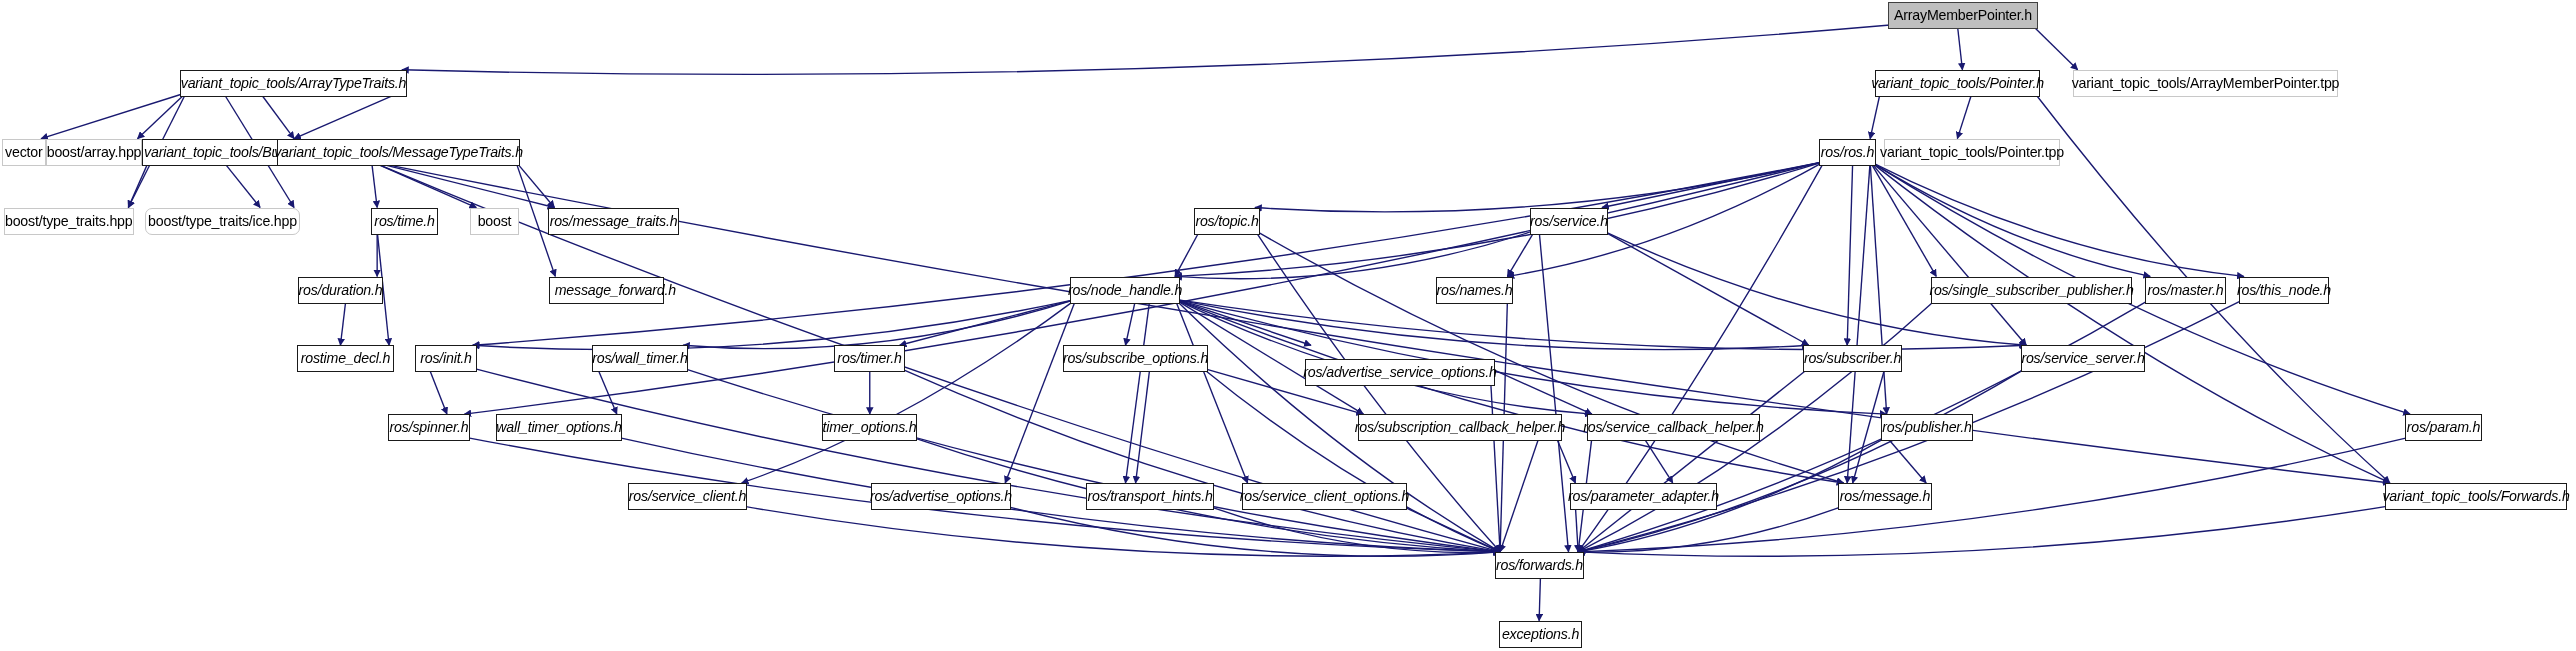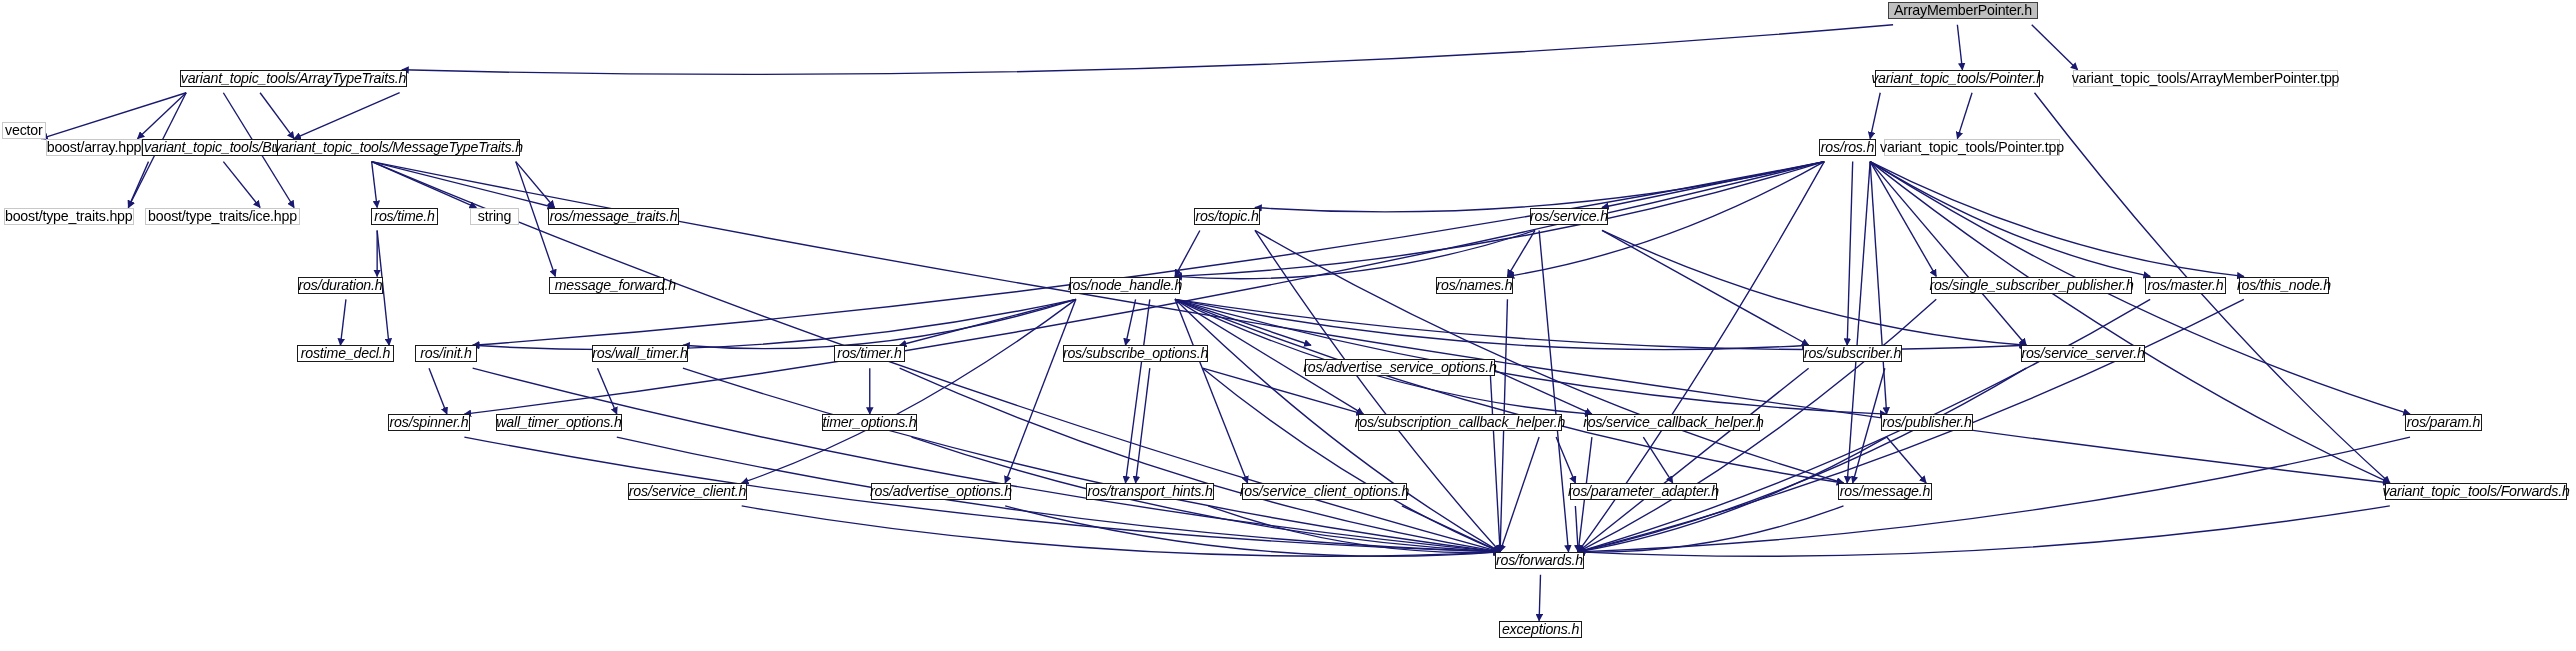--- a/index.html
+++ b/index.html
@@ -29,21 +29,21 @@
     display: flex;
     align-items: center;
     justify-content: center;
     background: #ffffff;
     border: 0.9px solid #c8c8c8;
     color: #000000;
     font-size: 14.2px;
     line-height: 1;
     white-space: nowrap;
     padding: 0 6.4px;
-    height: 17px;
+    height: 27px;
     letter-spacing: -0.2px;
   }
   .node.solid {
     border: 1.5px solid #1a1a1a;
     font-style: italic;
   }
   .node.root {
     background: #bfbfbf;
     border: 1.5px solid #404040;
   }
@@ -167,49 +167,49 @@
       </div>
       <div class="node solid" style="left: 180px; top: 70px; width: 227px;">
         <span>variant_topic_tools/ArrayTypeTraits.h</span>
       </div>
       <div class="node solid" style="left: 1875px; top: 70px; width: 165px;">
         <span>variant_topic_tools/Pointer.h</span>
       </div>
       <div class="node" style="left: 2073px; top: 70px; width: 265px;">
         <span>variant_topic_tools/ArrayMemberPointer.tpp</span>
       </div>
-      <div class="node" style="left: 1.8px; top: 122px; width: 44px;">
+      <div class="node" style="left: 1.8px; top: 139px; width: 44px;">
         <span>vector</span>
       </div>
       <div class="node" style="left: 46px; top: 139px; width: 96px;">
         <span>boost/array.hpp</span>
       </div>
       <div class="node solid" style="left: 142px; top: 139px; width: 234px;">
         <span>variant_topic_tools/BuiltinTypeTraits.h</span>
       </div>
       <div class="node solid" style="left: 277px; top: 139px; width: 243px;">
         <span>variant_topic_tools/MessageTypeTraits.h</span>
       </div>
       <div class="node solid" style="left: 1819px; top: 139px; width: 57px; align-items: center;">
         <span>ros/ros.h</span>
       </div>
       <div class="node" style="left: 1884px; top: 139px; width: 176px;">
         <span>variant_topic_tools/Pointer.tpp</span>
       </div>
       <div class="node" style="left: 3.7px; top: 208px; width: 130px;">
         <span>boost/type_traits.hpp</span>
       </div>
-      <div class="node" style="left: 145px; top: 208px; width: 155px;">
+      <div class="node" style="left: 145px; top: 208px; width: 155px; border-radius: 7px;">
         <span>boost/type_traits/ice.hpp</span>
       </div>
       <div class="node solid" style="left: 371px; top: 208px; width: 67px;">
         <span>ros/time.h</span>
       </div>
       <div class="node" style="left: 470px; top: 208px; width: 49px;">
-        <span>string</span>
+        <span>boost</span>
       </div>
       <div class="node solid" style="left: 548px; top: 208px; width: 131px;">
         <span>ros/message_traits.h</span>
       </div>
       <div class="node solid" style="left: 1194px; top: 208px; width: 66px;">
         <span>ros/topic.h</span>
       </div>
       <div class="node solid" style="left: 1530px; top: 208px; width: 78px;">
         <span>ros/service.h</span>
       </div>

